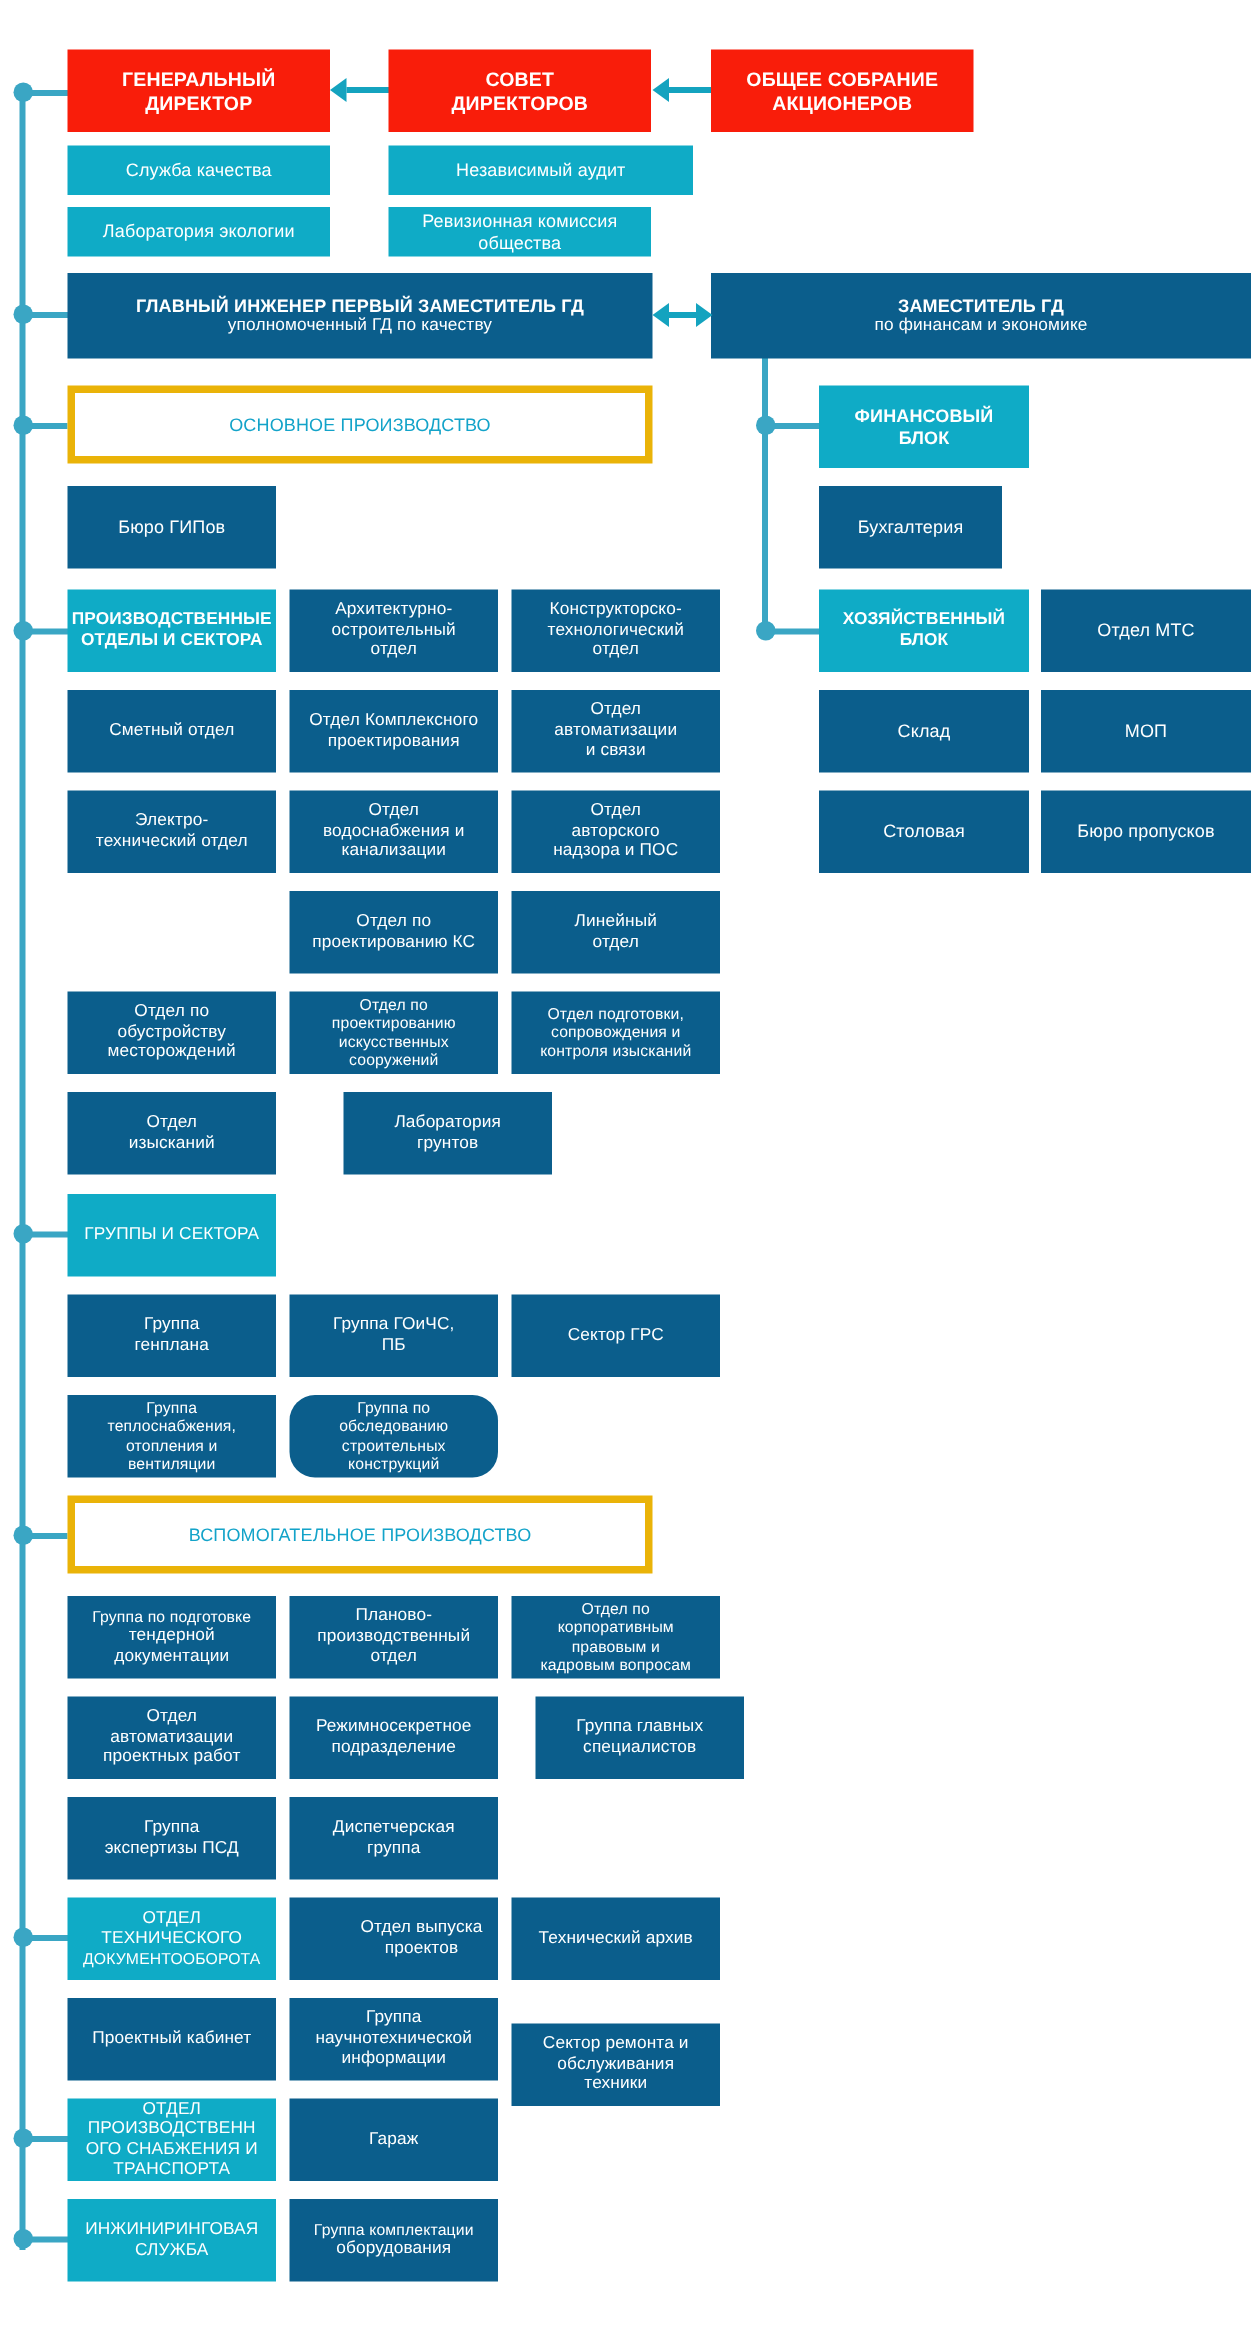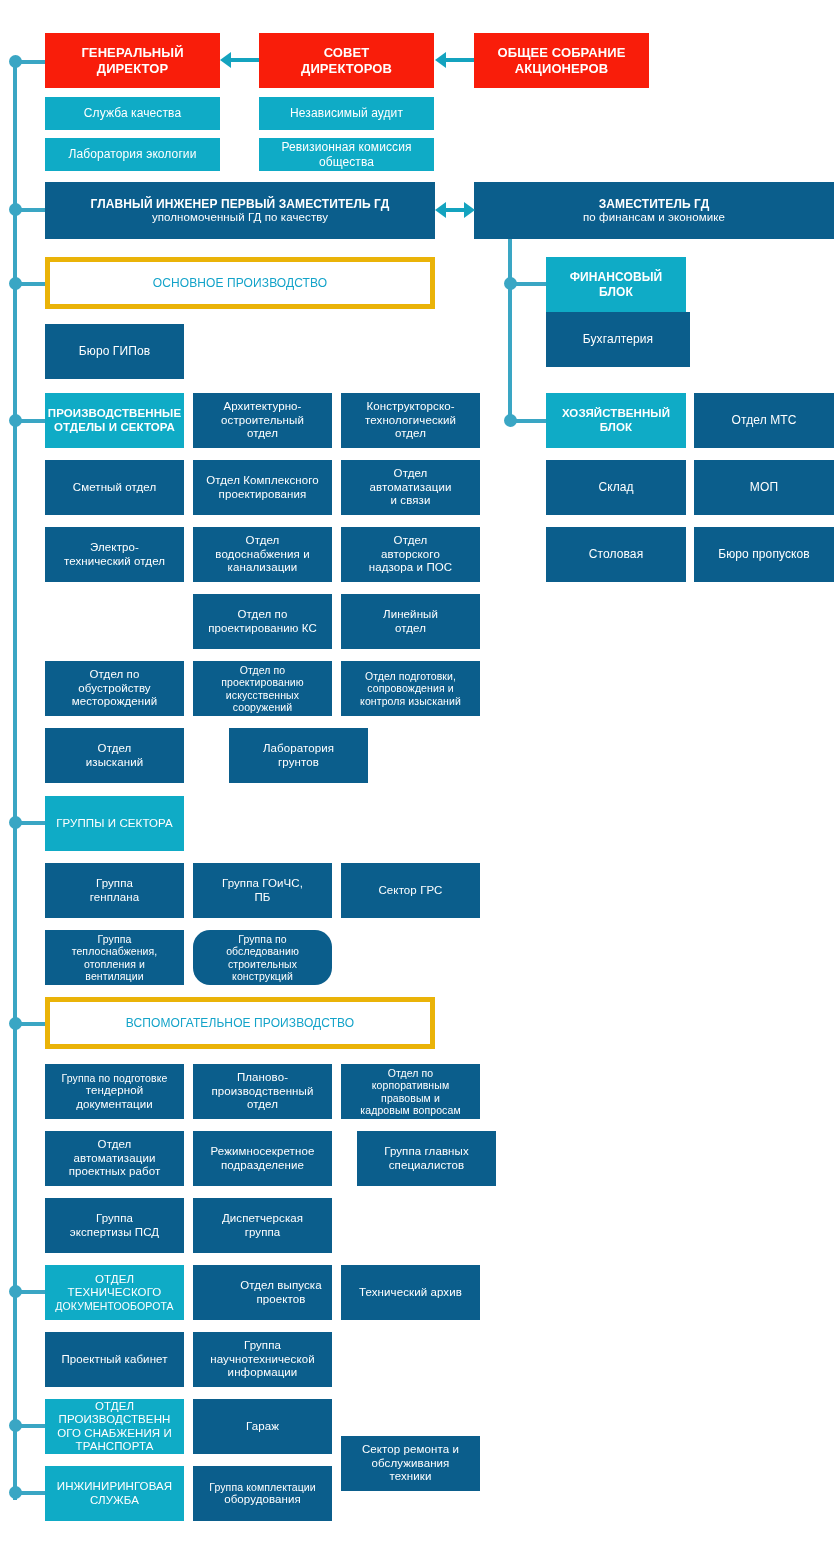--- a/index.html
+++ b/index.html
@@ -127,21 +127,21 @@
     <span>АКЦИОНЕРОВ</span>
   </div>
 
   <div class="box cyan fs12" style="left:45px;top:97px;width:175px;height:33px;">
     <span>Служба качества</span>
   </div>
   <div class="box cyan fs12" style="left:45px;top:138px;width:175px;height:33px;">
     <span>Лаборатория экологии</span>
   </div>
 
-  <div class="box cyan fs12" style="left:259px;top:97px;width:175px;height:33px;">
+  <div class="box cyan fs12" style="left:259px;top:97px;width:203px;height:33px;">
     <span>Независимый аудит</span>
   </div>
   <div class="box cyan fs12" style="left:259px;top:138px;width:175px;height:33px;flex-direction:column;">
     <span>Ревизионная комиссия</span>
     <span>общества</span>
   </div>
 
   <div class="box navy fs12 bold" style="left:45px;top:182px;width:390px;height:57px;flex-direction:column;">
     <span>ГЛАВНЫЙ ИНЖЕНЕР ПЕРВЫЙ ЗАМЕСТИТЕЛЬ ГД</span>
     <span class="fs11" style="font-weight:normal;">уполномоченный ГД по качеству</span>
@@ -339,40 +339,40 @@
 
   <div class="box cyan fs11" style="left:45px;top:1399px;width:139px;height:55px;flex-direction:column;">
     <span>ОТДЕЛ</span>
     <span>ПРОИЗВОДСТВЕНН</span>
     <span>ОГО СНАБЖЕНИЯ И</span>
     <span>ТРАНСПОРТА</span>
   </div>
   <div class="box navy fs11" style="left:193px;top:1399px;width:139px;height:55px;">
     <span>Гараж</span>
   </div>
-  <div class="box navy fs11" style="left:341px;top:1436px;width:139px;height:55px;flex-direction:column;">
+  <div class="box navy fs11" style="left:341px;top:1349px;width:139px;height:55px;flex-direction:column;">
     <span>Сектор ремонта и</span>
     <span>обслуживания</span>
     <span>техники</span>
   </div>
 
   <div class="box cyan fs11" style="left:45px;top:1466px;width:139px;height:55px;flex-direction:column;">
     <span>ИНЖИНИРИНГОВАЯ</span>
     <span>СЛУЖБА</span>
   </div>
   <div class="box navy fs11" style="left:193px;top:1466px;width:139px;height:55px;flex-direction:column;">
     <span class="fs10">Группа комплектации</span>
     <span>оборудования</span>
   </div>
 
   <div class="box cyan fs12 bold" style="left:546px;top:257px;width:140px;height:55px;flex-direction:column;">
     <span>ФИНАНСОВЫЙ</span>
     <span>БЛОК</span>
   </div>
-  <div class="box navy fs12" style="left:546px;top:312px;width:144px;height:55px;">
+  <div class="box navy fs12" style="left:546px;top:324px;width:122px;height:55px;">
     <span>Бухгалтерия</span>
   </div>
 
   <div class="box cyan fs11 bold" style="left:546px;top:393px;width:140px;height:55px;flex-direction:column;">
     <span>ХОЗЯЙСТВЕННЫЙ</span>
     <span>БЛОК</span>
   </div>
   <div class="box navy fs12" style="left:694px;top:393px;width:140px;height:55px;">
     <span>Отдел МТС</span>
   </div>

